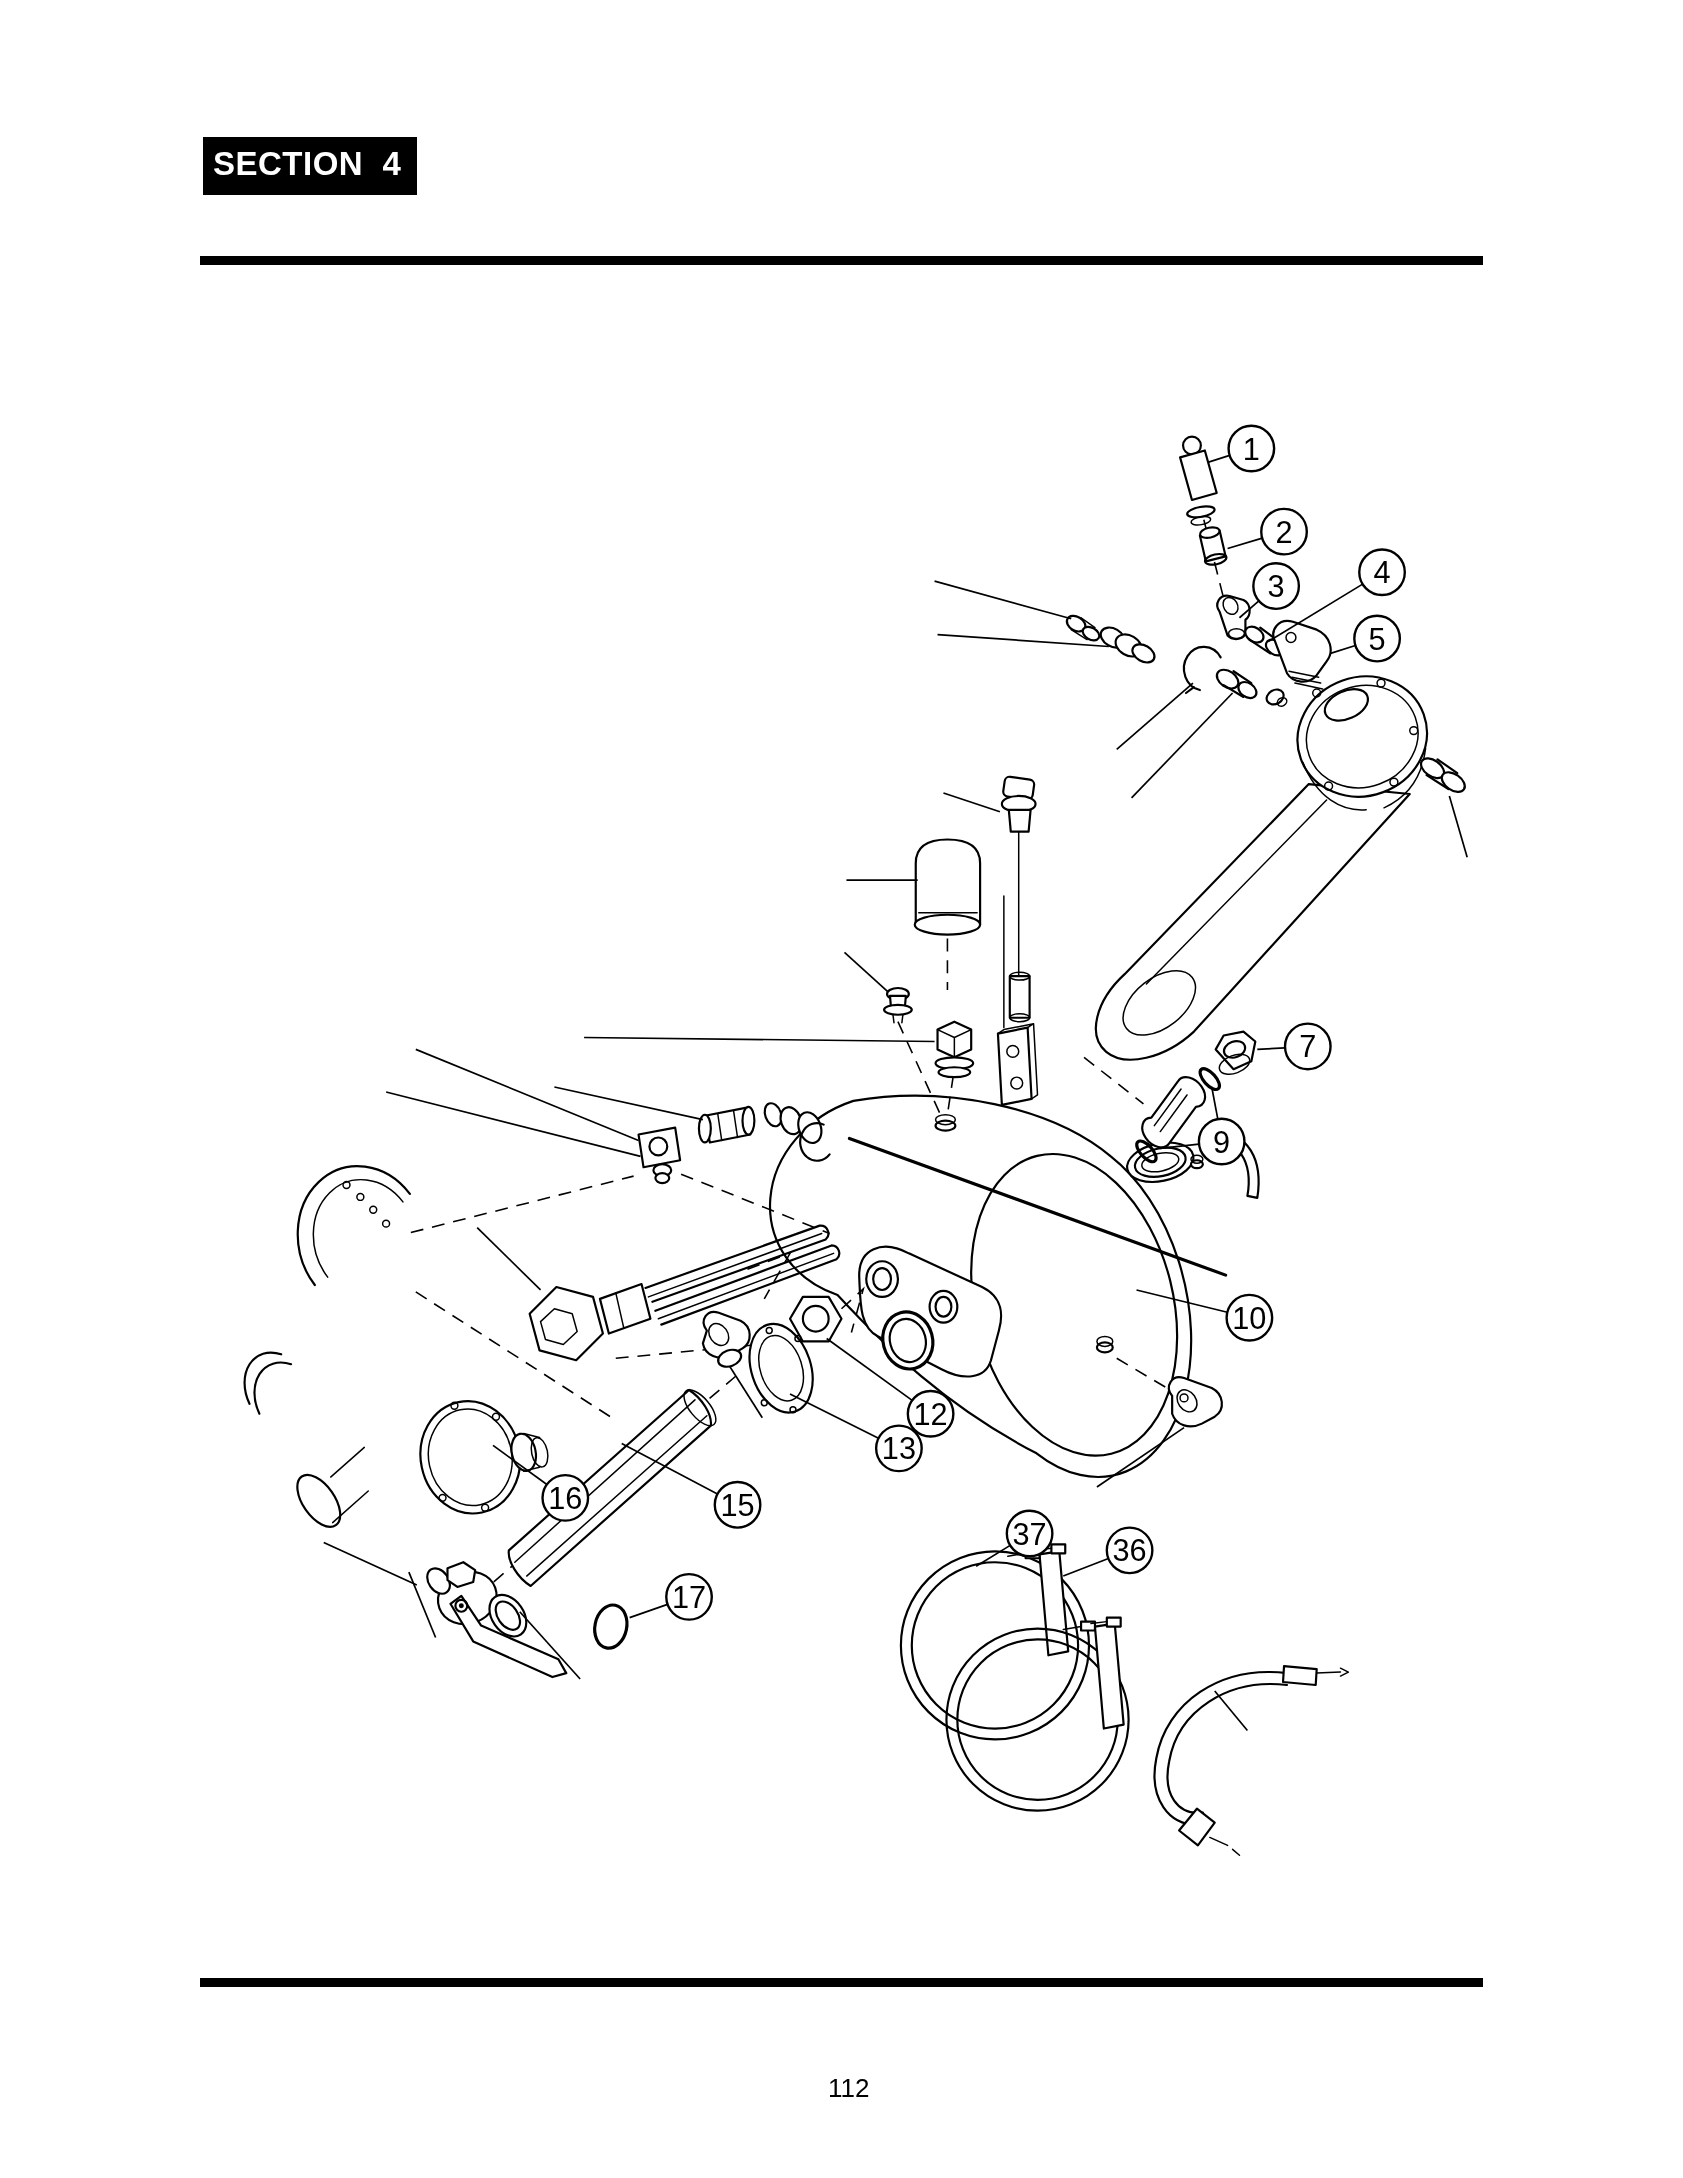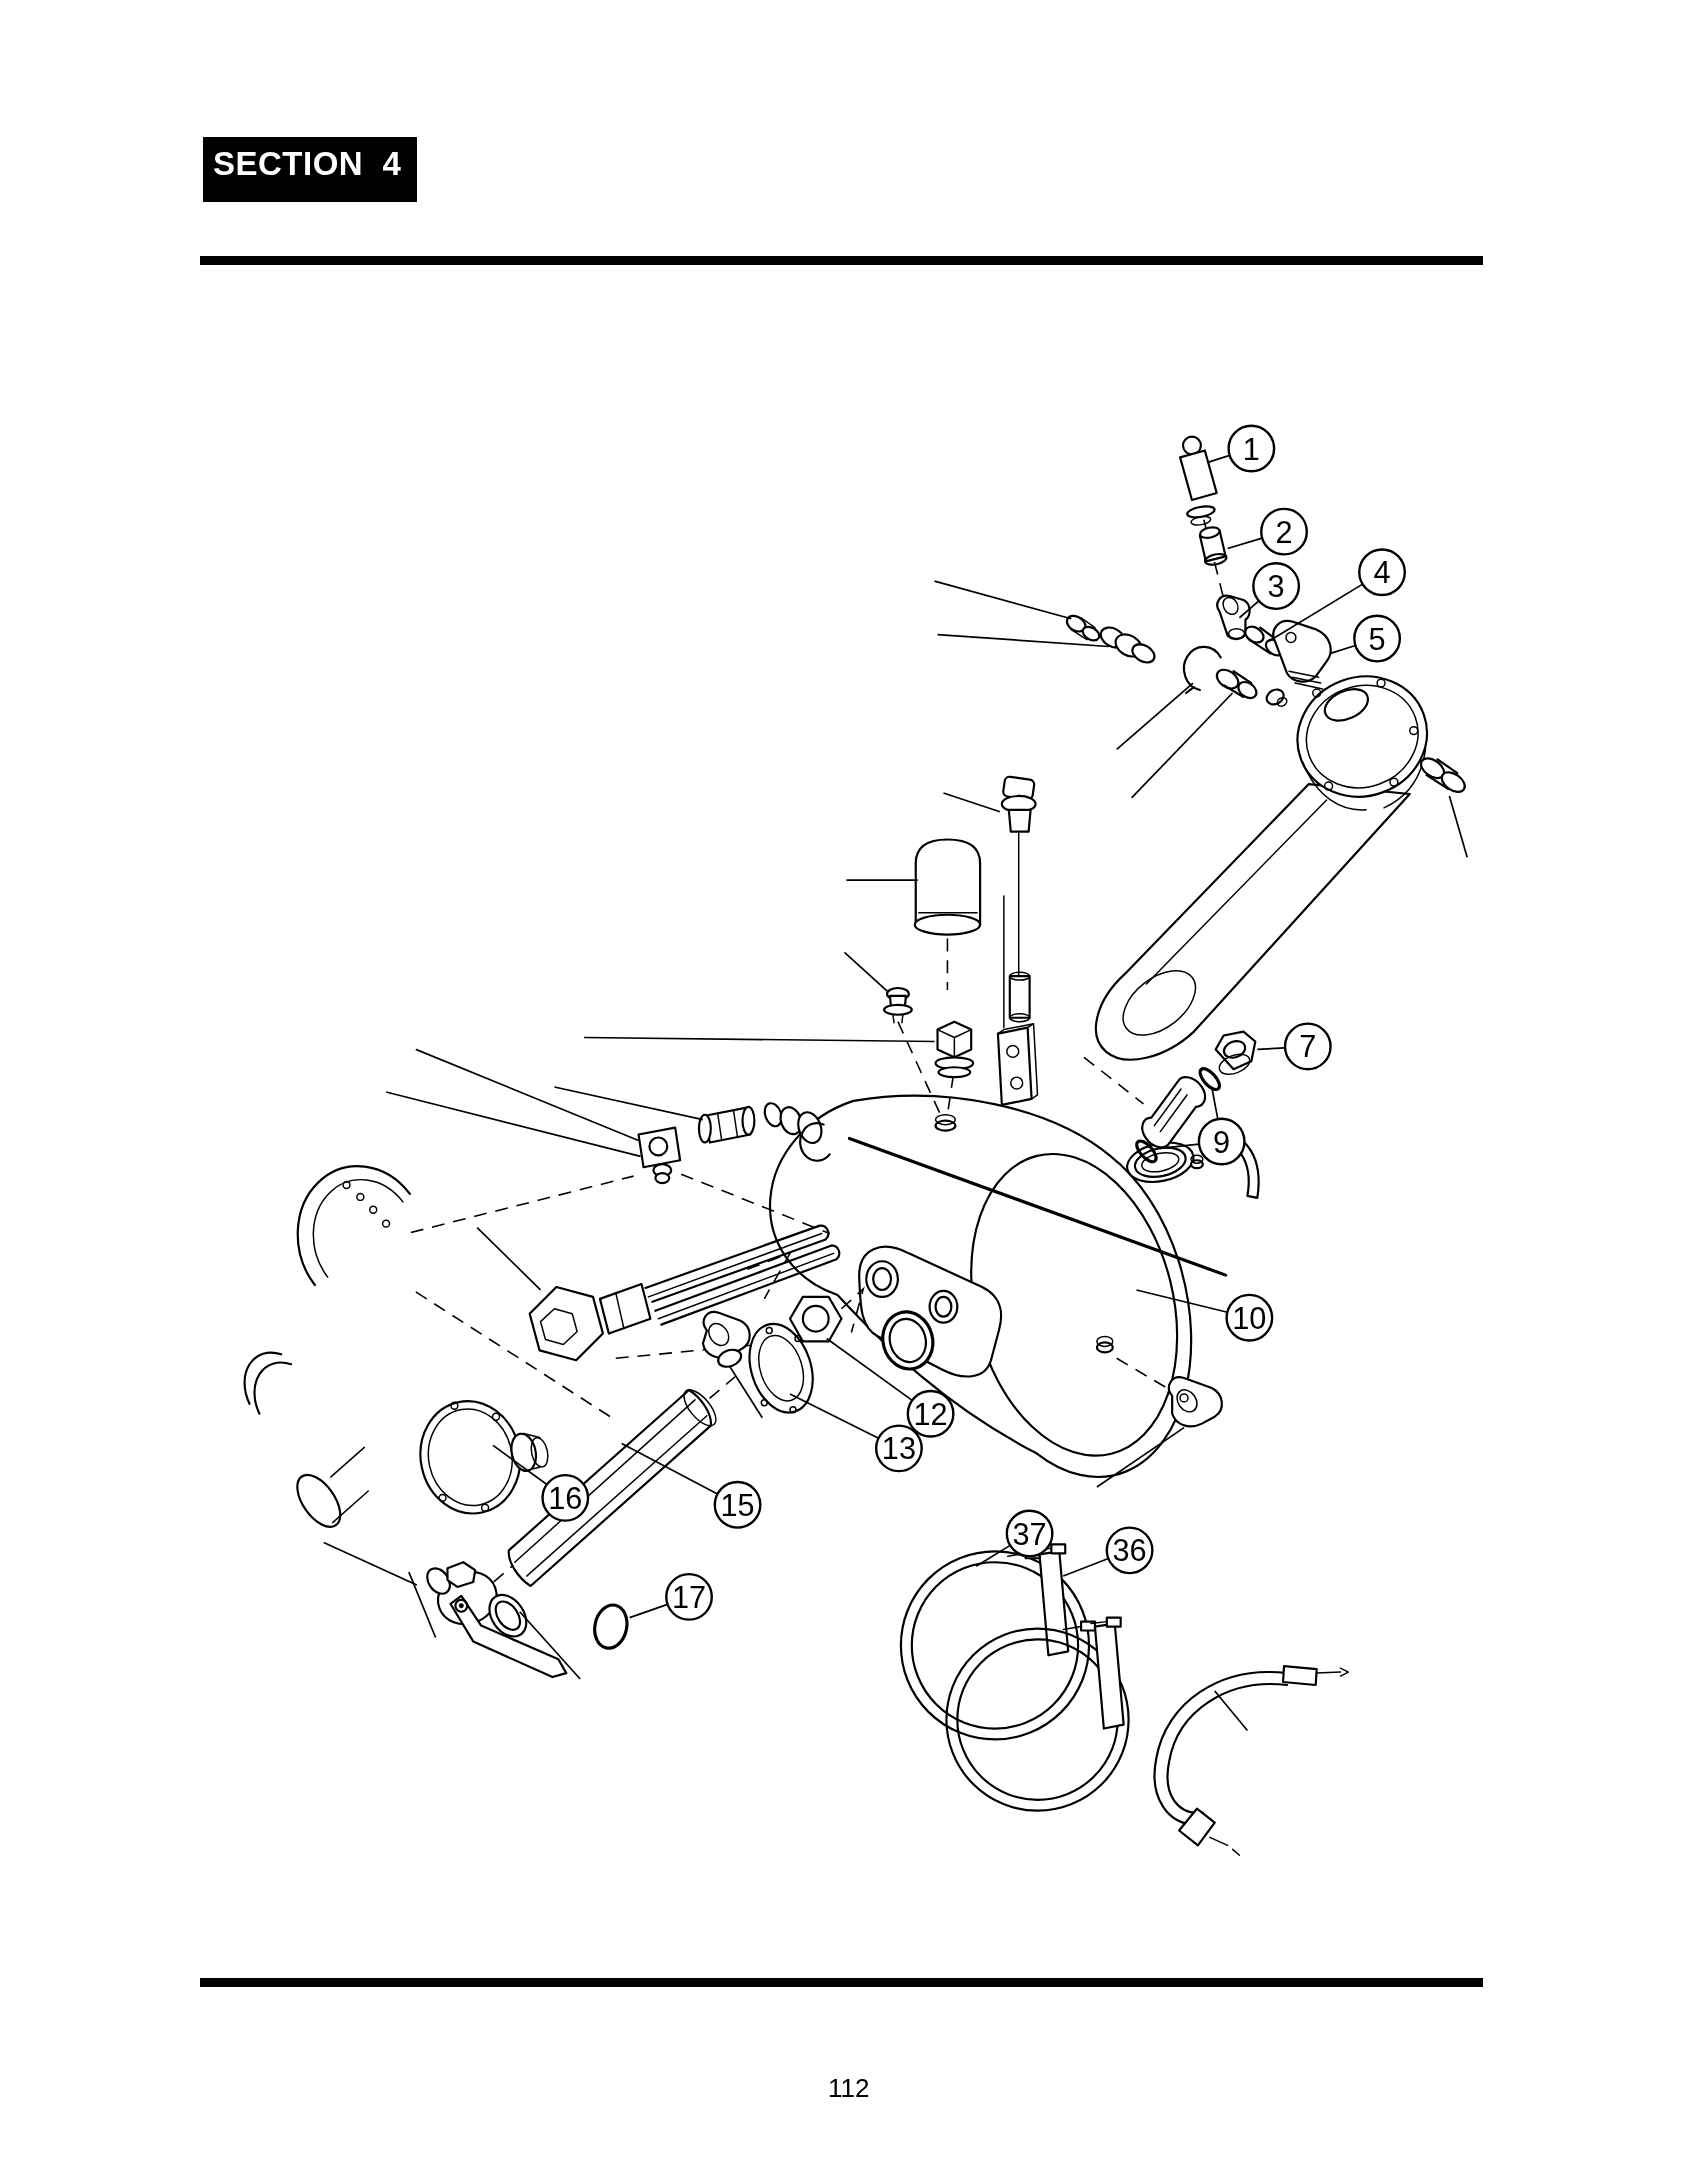--- a/index.html
+++ b/index.html
@@ -4,21 +4,21 @@
 <style>
   html,body{margin:0;padding:0;background:#e8e8e8;}
   .sheet{
     position:relative;width:1683px;height:2178px;margin:0 auto;
     background:#ffffff;overflow:hidden;
     font-family:"Liberation Sans",sans-serif;color:#000;
   }
   .section-badge{
     position:absolute;left:203px;top:137px;
     background:#000;color:#fff;font-weight:bold;font-size:33px;
-    line-height:1;padding:10px 16px 22px 10px;white-space:pre;letter-spacing:0.5px;
+    line-height:1;padding:10px 16px 15px 10px;white-space:pre;letter-spacing:0.5px;
   }
   .page-title{
     position:absolute;left:200px;top:190px;
     font-weight:bold;font-size:47px;letter-spacing:0;white-space:pre;
   }
   .rule{position:absolute;left:200px;width:1283px;height:9px;background:#000;}
   .rule.top{top:256px;}
   .rule.bottom{top:1978px;}
   .footer-line{
     position:absolute;left:200px;top:2073px;font-size:26px;white-space:pre;

